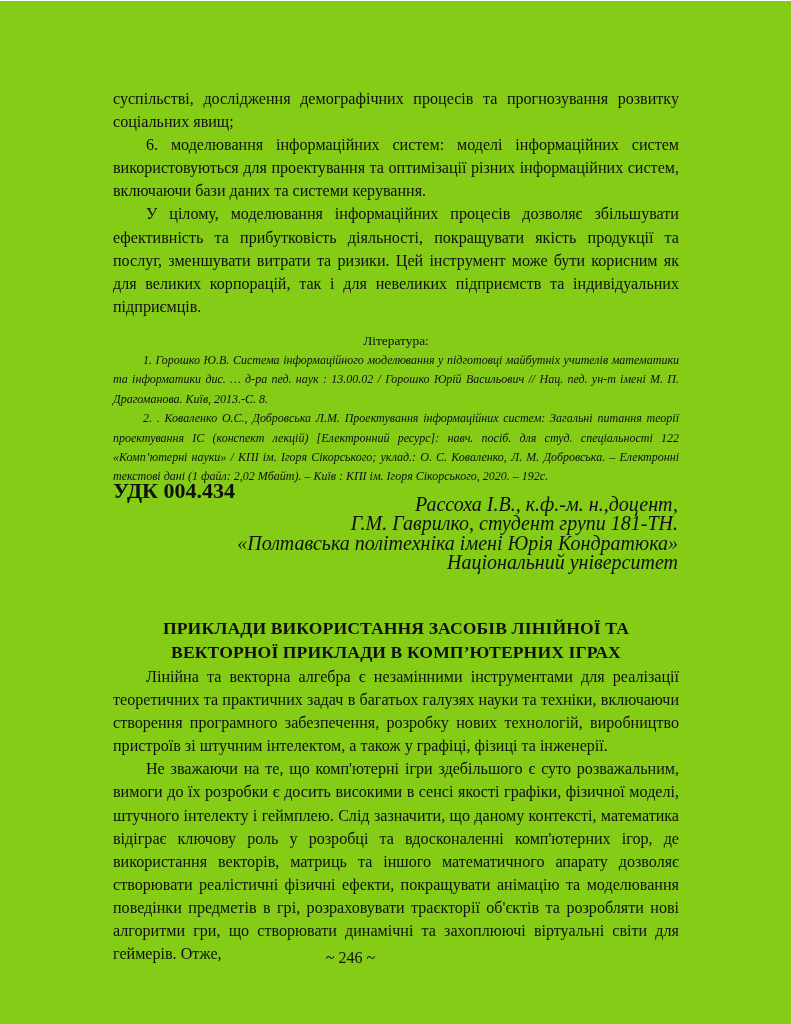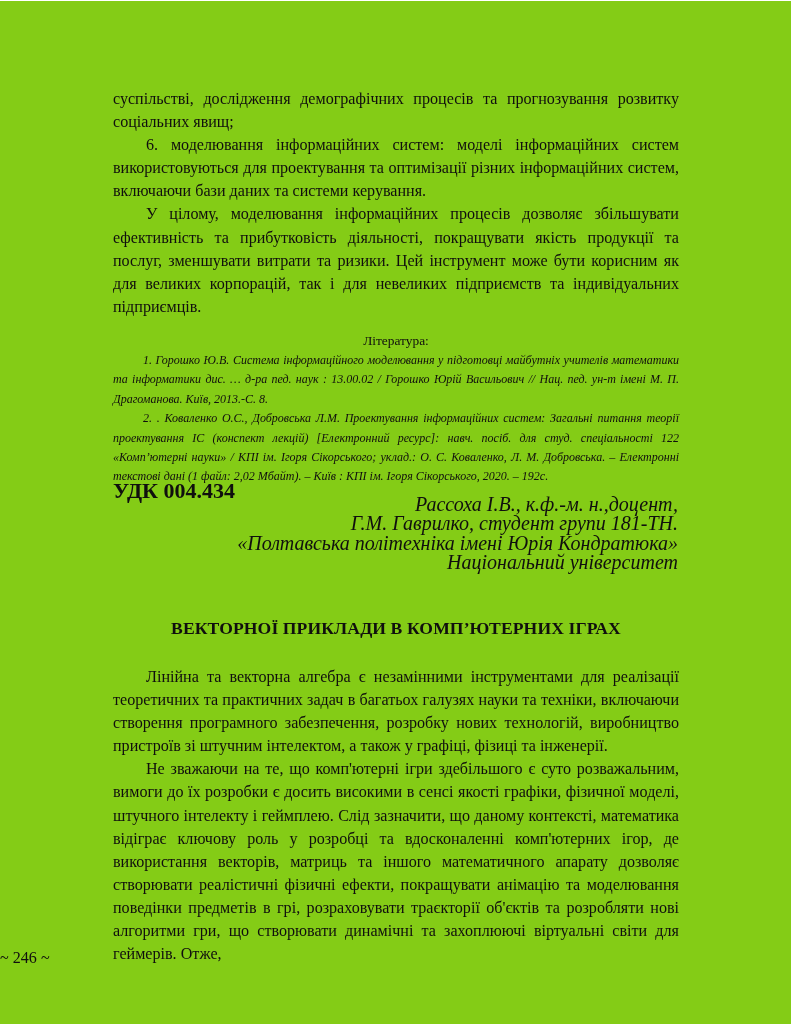--- a/index.html
+++ b/index.html
@@ -120,20 +120,21 @@
   .lower-content .body-par + .body-par {
     margin-top: 0;
   }
 
   
   .page-number {
     position: absolute;
     left: 0;
     top: 947px;
     width: 701px;
+    text-align: center;
     font-size: 16.1px;
     line-height: 20px;
   }
 </style>
 </head>
 <body>
 
 <div class="page">
 
   <div class="content">
@@ -156,20 +157,21 @@
   <div class="udk">УДК 004.434</div>
 
   <div class="authors">
     <span class="line">Рассоха І.В., к.ф.-м. н.,доцент,</span>
     <span class="line">Г.М. Гаврилко, студент групи 181-ТН.</span>
     <span class="line">«Полтавська політехніка імені Юрія Кондратюка»</span>
     <span class="line">Національний університет</span>
   </div>
 
   <div class="article-title">
+    <span class="tline">ПРИКЛАДИ ВИКОРИСТАННЯ ЗАСОБІВ ЛІНІЙНОЇ ТА</span>
     <span class="tline">ВЕКТОРНОЇ ПРИКЛАДИ В КОМП’ЮТЕРНИХ ІГРАХ</span>
   </div>
 
   <div class="lower-content">
     <p class="body-par">Лінійна та векторна алгебра є незамінними інструментами для реалізації теоретичних та практичних задач в багатьох галузях науки та техніки, включаючи створення програмного забезпечення, розробку нових технологій, виробництво пристроїв зі штучним інтелектом, а також у графіці, фізиці та інженерії.</p>
 
     <p class="body-par">Не зважаючи на те, що комп'ютерні ігри здебільшого є суто розважальним, вимоги до їх розробки є досить високими в сенсі якості графіки, фізичної моделі, штучного інтелекту і геймплею. Слід зазначити, що даному контексті, математика відіграє ключову роль у розробці та вдосконаленні комп'ютерних ігор, де використання векторів, матриць та іншого математичного апарату дозволяє створювати реалістичні фізичні ефекти, покращувати анімацію та моделювання поведінки предметів в грі, розраховувати траєкторії об'єктів та розробляти нові алгоритми гри, що створювати динамічні та захоплюючі віртуальні світи для геймерів. Отже,</p>
   </div>
 
   <div class="page-number">~ 246 ~</div>

